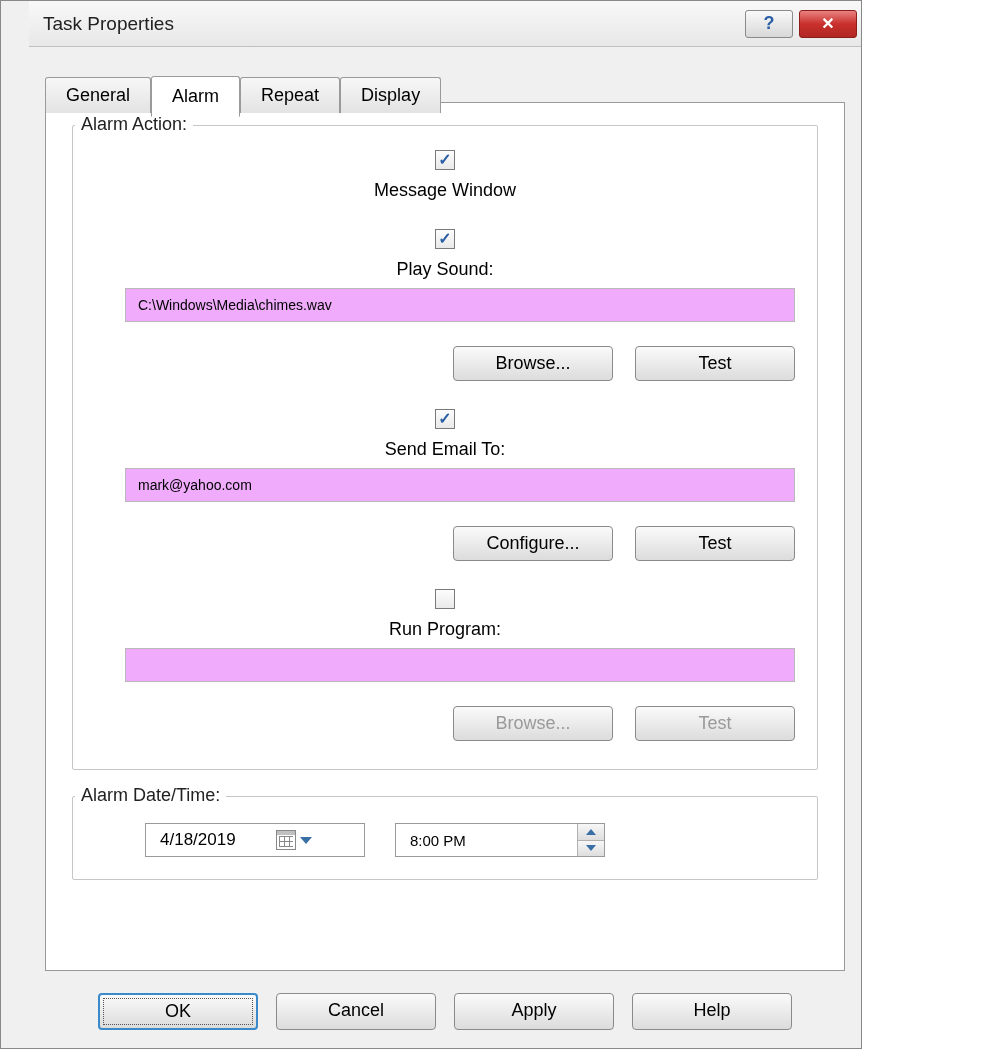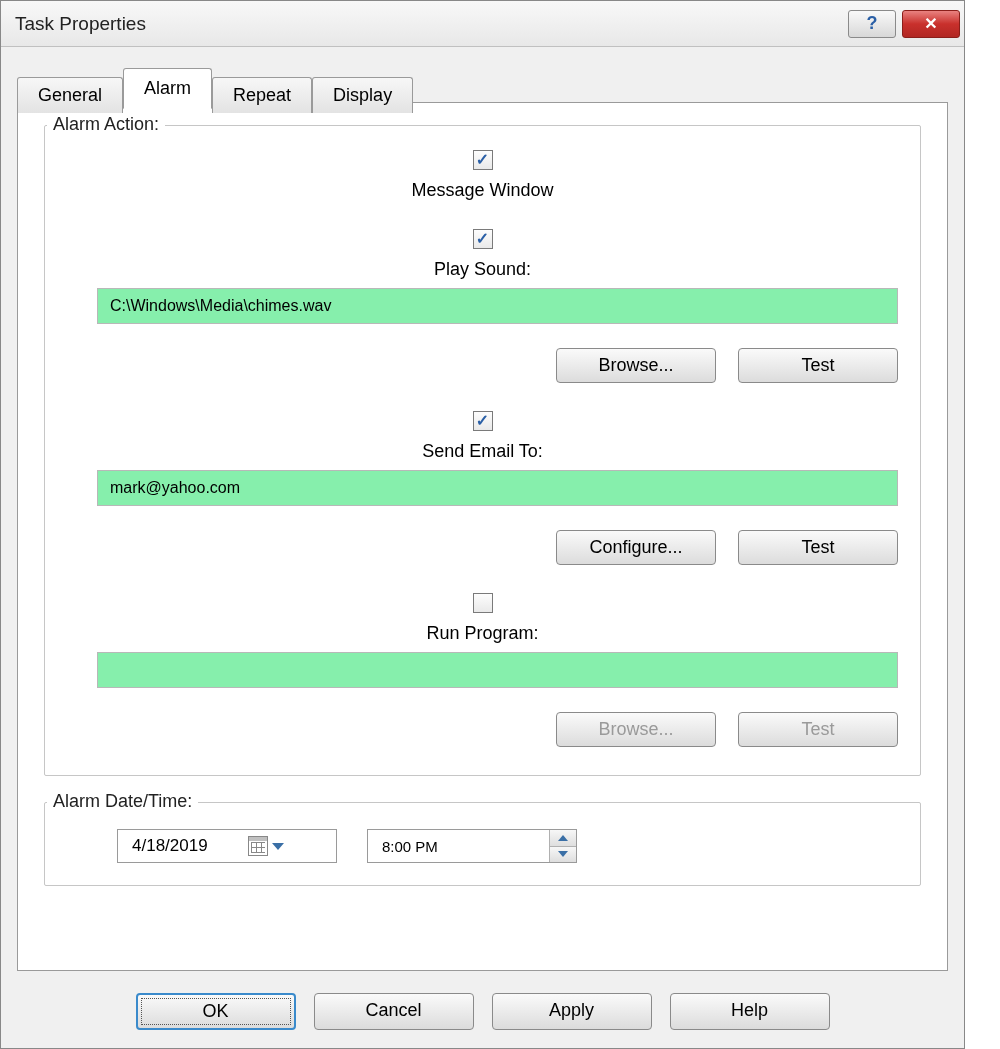--- a/index.html
+++ b/index.html
@@ -7,26 +7,27 @@
     margin: 0;
     padding: 0;
     font-family: 'Segoe UI', Tahoma, sans-serif;
     font-size: 17px;
     background: #fff;
     width: 1000px;
     height: 1049px;
     overflow: hidden;
   }
   .window {
-    width: 965px;
+    width: 862px;
     height: 1049px;
     background: #f0f0f0;
     border: 1px solid #888;
     display: flex;
     flex-direction: column;
+    padding-left: 28px;
   }
   .titlebar {
     display: flex;
     align-items: center;
     justify-content: space-between;
     background: linear-gradient(to bottom, #f8f8f8, #e8e8e8);
     border-bottom: 1px solid #c0c0c0;
     height: 46px;
     padding: 0 4px 0 14px;
   }
@@ -88,21 +89,21 @@
     margin-right: 0px;
     cursor: pointer;
     position: relative;
     top: 11px;
   }
   .tab.active {
     background: #fff;
     border-bottom: 1px solid #fff;
     padding-top: 9px;
     padding-bottom: 9px;
-    top: 7px;
+    top: 15px;
     z-index: 3;
   }
   .tab-panel {
     flex: 1;
     background: #fff;
     border: 1px solid #9a9a9a;
     padding: 22px 26px 18px 26px;
     position: relative;
     z-index: 1;
   }
@@ -147,23 +148,23 @@
     font-weight: bold;
     line-height: 1;
   }
   .check-label {
     font-size: 18px;
   }
   .text-input {
     display: block;
     width: 100%;
     border: 1px solid #b8b8b8;
-    background: #86efac;
+    background: #f0abfc;
     padding: 8px 12px;
-    font-size: 16px;
+    font-size: 14px;
     font-family: inherit;
     margin-top: 8px;
   }
   .indent {
     margin-left: 30px;
   }
   .btn-row {
     display: flex;
     justify-content: flex-end;
     gap: 22px;

